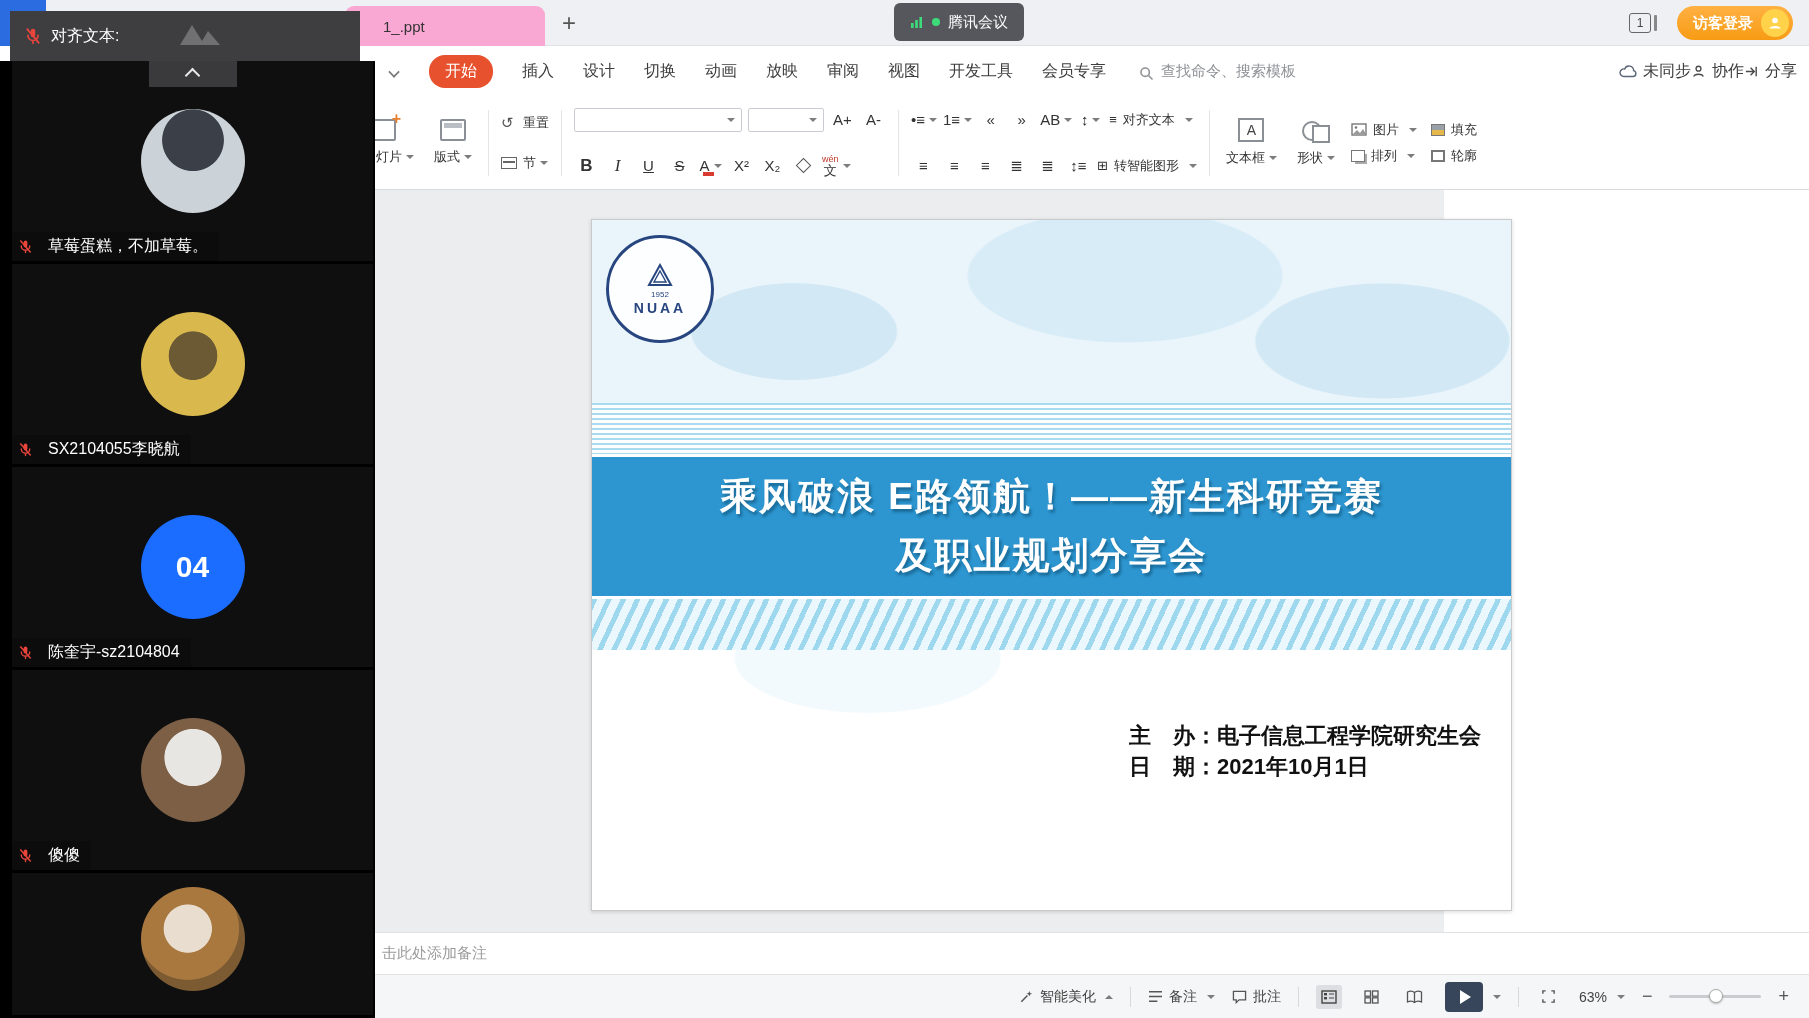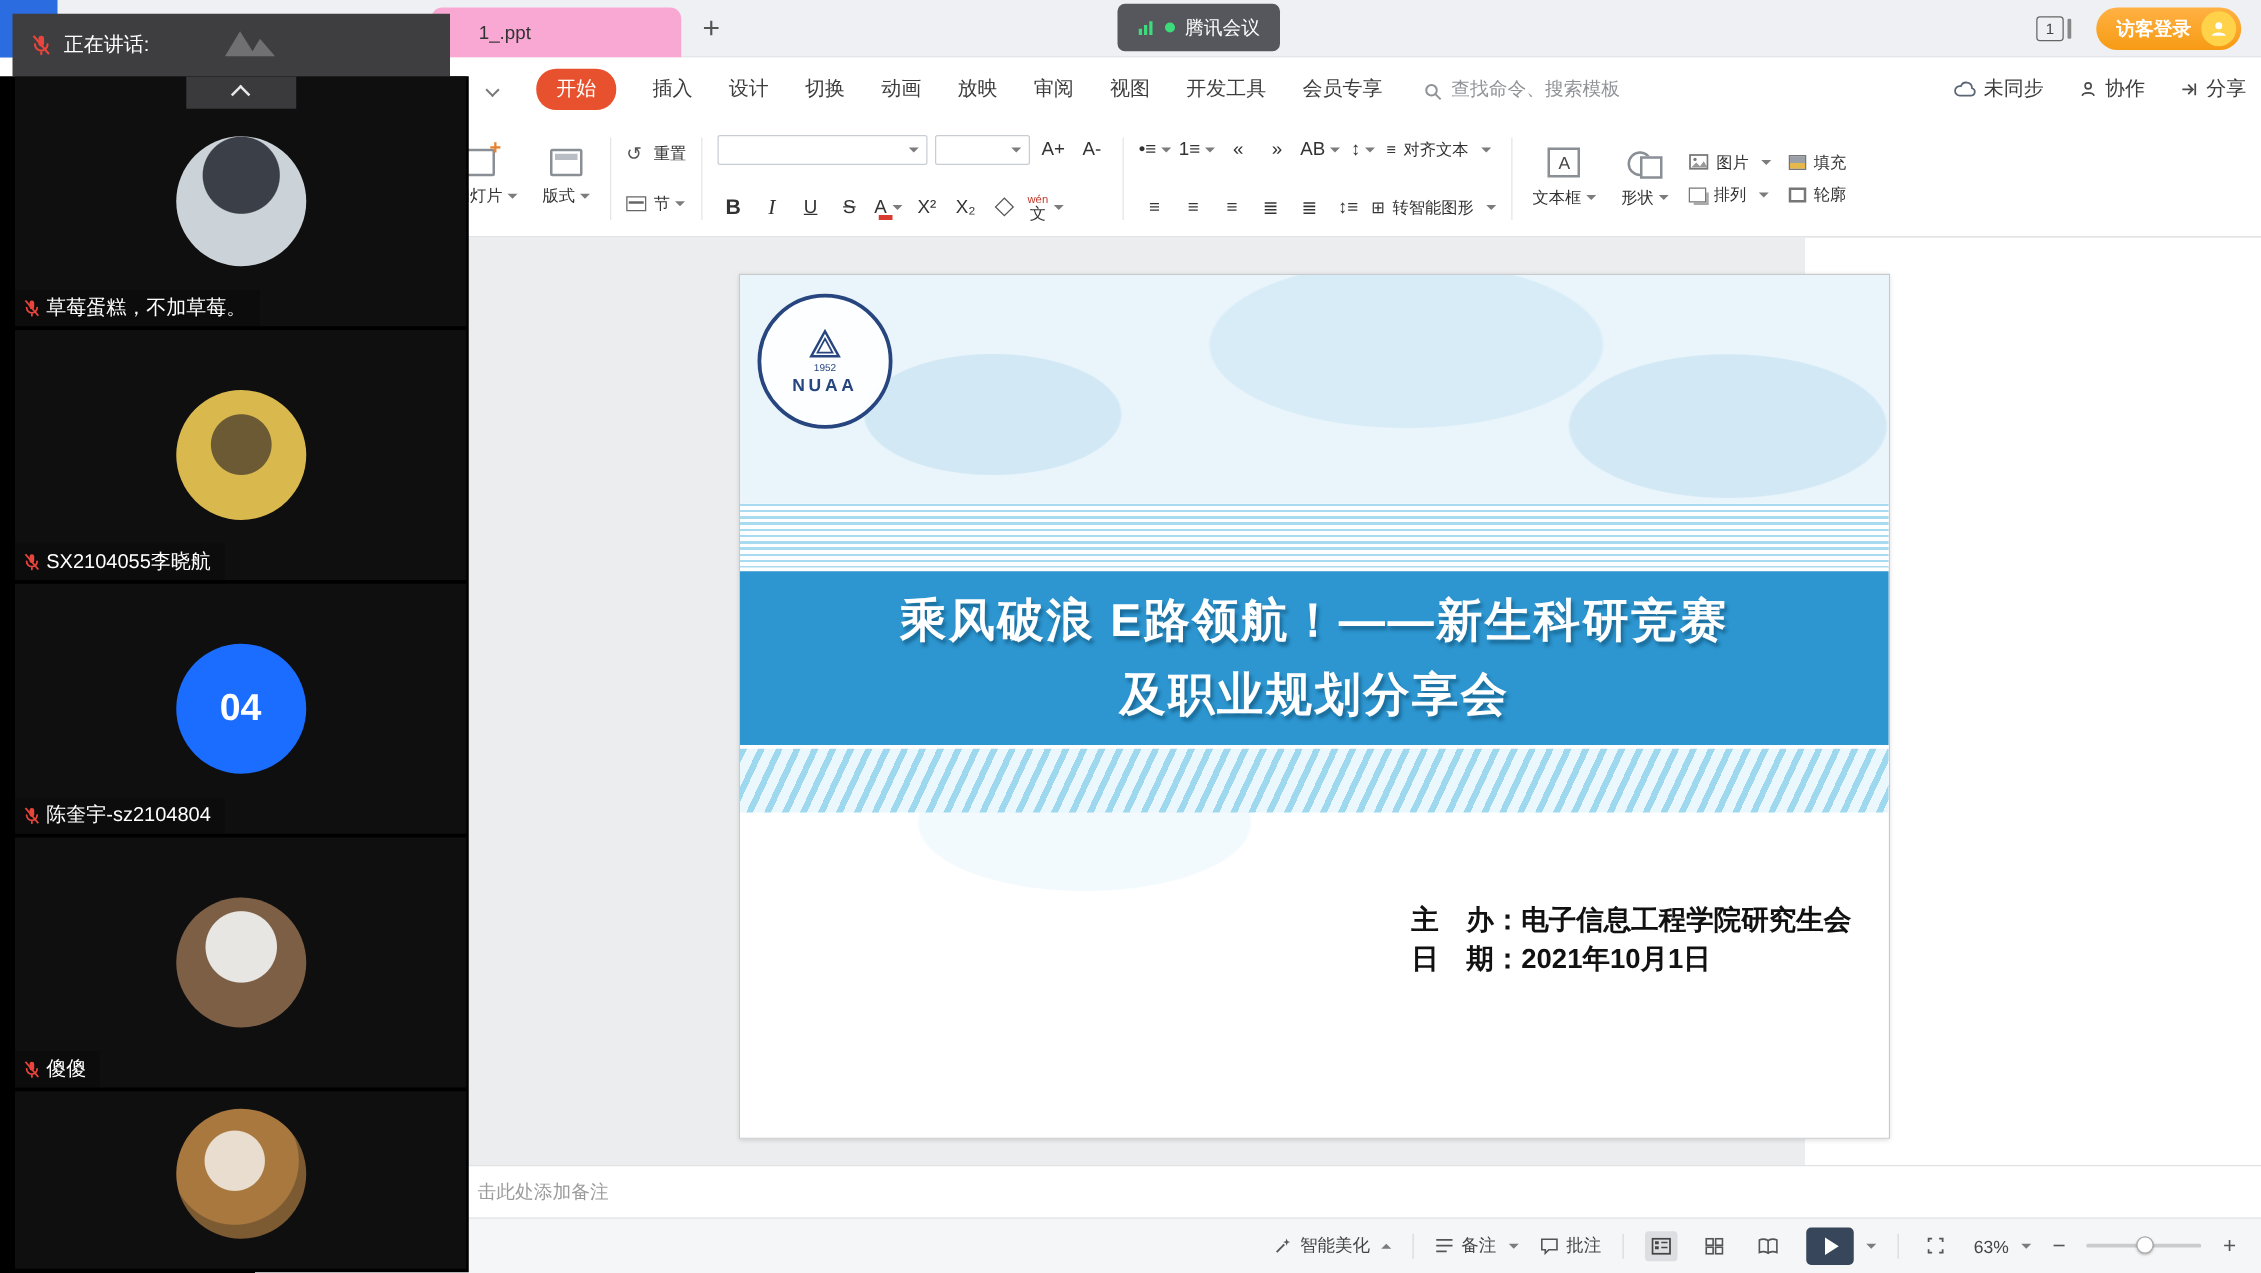--- a/index.html
+++ b/index.html
@@ -19,21 +19,21 @@
   .win-count .wc-bar { width:3px; height:16px; background:#888; border-radius:1px; }
   .guest { height:34px; border-radius:17px; background:linear-gradient(#ffb143,#f79b14); display:flex; align-items:center; gap:8px; padding:0 4px 0 16px; color:#fff; font-size:15px; font-weight:bold; }
   .guest-ava { width:28px; height:28px; border-radius:50%; background:#ffd24a; display:flex; align-items:center; justify-content:center; }
 
   .menubar { position:absolute; left:0; top:46px; width:1809px; height:50px; background:#fff; display:flex; align-items:center; gap:29px; padding-left:388px; font-size:16px; color:#3d3d3d; }
   .menu-chev { width:12px; height:12px; position:relative; }
   .menu-chev::after { content:""; position:absolute; left:1px; top:2px; width:8px; height:8px; border-right:2px solid #777; border-bottom:2px solid #777; transform:rotate(45deg) scale(.8); }
   .menu-tab { cursor:default; white-space:nowrap; }
   .menu-tab.active { background:#e8512d; color:#fff; padding:6px 16px; border-radius:16px; }
   .search { display:flex; align-items:flex-end; gap:7px; color:#8f9296; font-size:15px; margin-left:4px; white-space:nowrap; }
-  .menu-right { margin-left:auto; display:flex; align-items:center; gap:28px; padding-right:12px; font-size:16px; color:#3d3d3d; white-space:nowrap; }
+  .menu-right { margin-left:auto; display:flex; align-items:center; padding-right:12px; font-size:16px; color:#3d3d3d; white-space:nowrap; }
   .mr-item { display:flex; align-items:center; gap:6px; }
 
   
   .toolbar { position:absolute; left:0; top:96px; width:1809px; height:94px; background:#fff; border-bottom:1px solid #d8dadd; display:flex; align-items:center; gap:12px; padding-left:346px; }
   .vdiv { width:1px; height:66px; background:#e4e5e7; flex:0 0 1px; }
   .bigbtn { display:flex; flex-direction:column; align-items:center; gap:7px; font-size:13px; color:#333; padding:2px 4px; white-space:nowrap; }
   .stack { display:flex; flex-direction:column; gap:22px; }
   .rowx { display:flex; align-items:center; gap:6px; }
   .smallbtn { display:flex; align-items:center; gap:6px; font-size:13px; color:#333; white-space:nowrap; }
   .gbtn { min-width:25px; height:24px; display:inline-flex; align-items:center; justify-content:center; font-size:15px; color:#333; border-radius:3px; white-space:nowrap; }
@@ -110,21 +110,21 @@
   .speak-logo { margin-left:48px; opacity:.55; }
   .tiles { position:absolute; left:0; top:61px; width:375px; height:957px; background:#000; overflow:hidden; }
   .tile { position:relative; margin-left:12px; width:361px; height:200px; background:#0f0f10; margin-bottom:3px; overflow:hidden; }
   .tile.t5 { height:142px; }
   .ava { position:absolute; left:50%; top:50%; transform:translate(-50%,-50%); width:104px; height:104px; border-radius:50%; }
   .a1 { background:radial-gradient(circle at 50% 30%, #3b4048 0 34%, #ccd3d8 35%); }
   .a2 { background:radial-gradient(circle at 50% 42%, #6b5a33 0 30%, #d9b94e 31%); }
   .a3 { background:#1a6dff; display:flex; align-items:center; justify-content:center; color:#fff; font-size:30px; font-weight:bold; }
   .a4 { background:radial-gradient(circle at 50% 38%, #e8e6e2 0 34%, #7d5f46 35%); }
   .a5 { top:auto; bottom:-28px; background:radial-gradient(circle at 45% 40%, #e8ddcf 0 28%, #a9783f 29% 60%, #7c5a32 61%); }
-  .plabel { position:absolute; left:0; bottom:0; display:flex; align-items:center; gap:4px; background:rgba(12,12,12,.84); padding:4px 11px 4px 6px; color:#fff; font-size:16px; white-space:nowrap; }
+  .plabel { position:absolute; left:0; bottom:0; display:flex; align-items:center; gap:15px; background:rgba(12,12,12,.84); padding:4px 11px 4px 6px; color:#fff; font-size:16px; white-space:nowrap; }
   .collapse { position:absolute; left:50%; top:0; transform:translateX(-50%); width:88px; height:26px; background:#3a3a3c; display:flex; align-items:flex-start; justify-content:center; }
   .chev-up { width:11px; height:11px; border-left:2.5px solid #e8e8e8; border-top:2.5px solid #e8e8e8; transform:rotate(45deg); margin-top:9px; }
   svg.lic { flex:0 0 auto; }
 </style>
 </head>
 <body>
 
 <div class="tabbar">
   <div class="doc-tab">
     <span>1_.ppt</span>
@@ -425,21 +425,21 @@
 </div>
 
 <div class="meet">
   <div class="blue-sq"></div>
   <div class="speakbar">
     <svg class="lic" width="18" height="18" viewBox="0 0 16 16">
         <rect x="6" y="1.5" width="4" height="7.5" rx="2" fill="#e8453c"></rect>
         <path d="M3.5 7.5a4.5 4.5 0 0 0 9 0M8 12v2.5" fill="none" stroke="#e8453c" stroke-width="1.5" stroke-linecap="round"></path>
         <line x1="2.5" y1="1.5" x2="13.5" y2="14.5" stroke="#e8453c" stroke-width="1.6"></line>
       </svg>
-    <span>正在讲话:</span>
+    <span>对齐文本:</span>
     <span class="speak-logo">
       <svg width="52" height="26" viewBox="0 0 52 26">
           <path d="M4 24L16 4l10 16L32 10l12 14z" fill="#9a9a9a"></path>
         </svg>
     </span>
   </div>
 
   <div class="tiles">
     <div class="tile">
       <div class="collapse">

